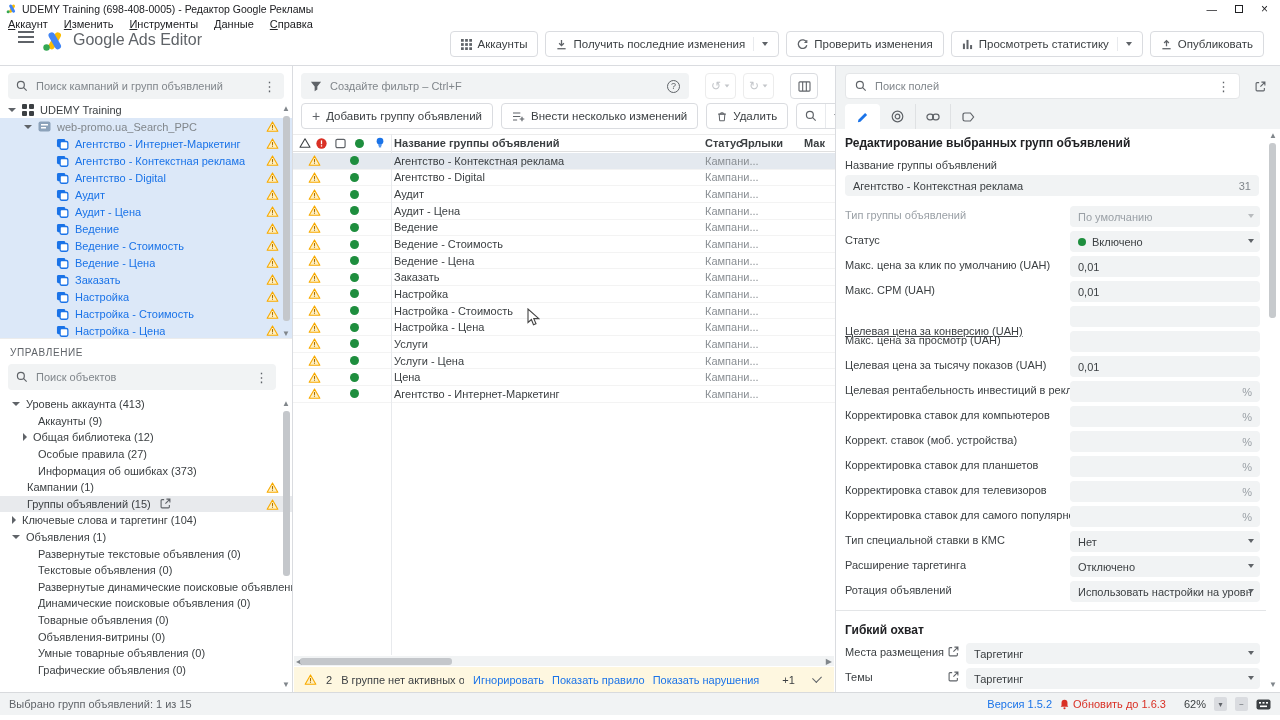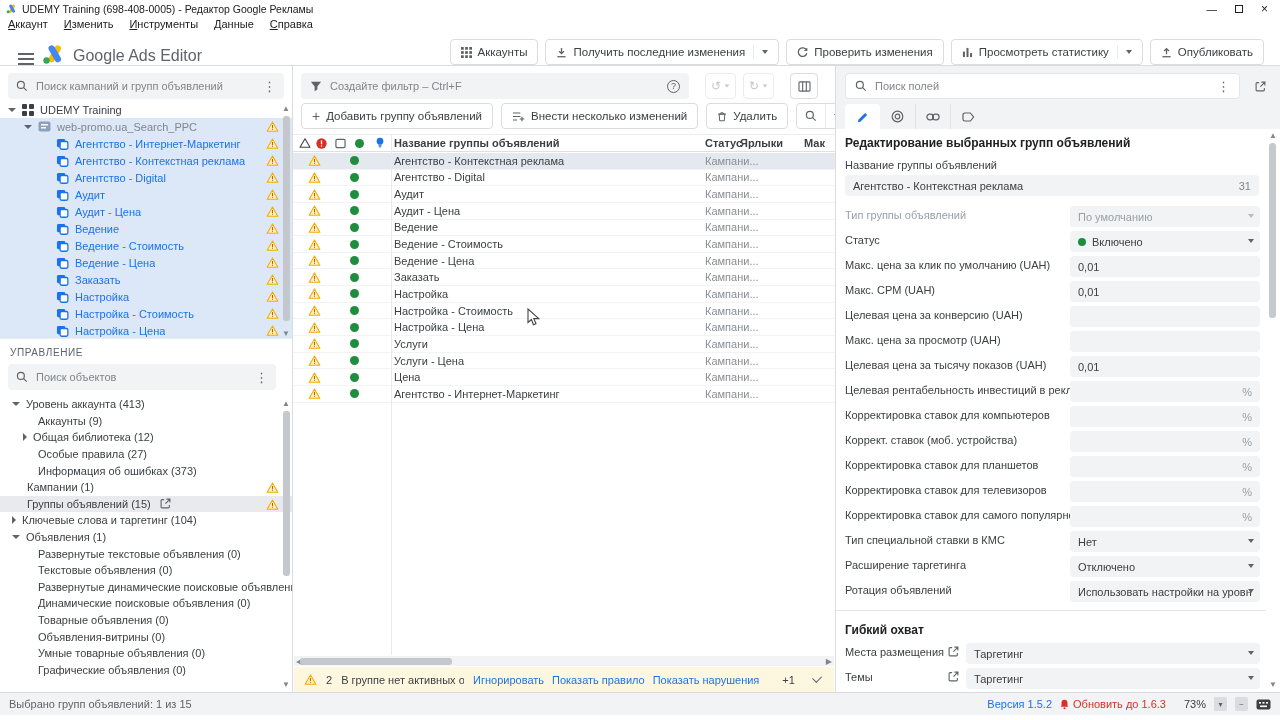--- a/index.html
+++ b/index.html
@@ -9,21 +9,21 @@
   .icn{display:inline-flex;align-items:center;justify-content:center;flex:none}
 
   
   .titlebar{height:16px;display:flex;align-items:center;gap:5px;padding:2px 6px 0 6px;font-size:10.5px;color:#202124}
   .twin{margin-left:auto;display:flex;gap:18px;align-items:center;padding-right:6px;color:#202124}
   .twin .wmax{width:8px;height:8px;border:1px solid #202124}
   .menubar{height:15px;display:flex;gap:16px;align-items:center;padding:0 8px;font-size:11px;color:#202124}
   .menu-item u{text-decoration:underline}
 
   
-  .appheader{height:35px;border-bottom:1px solid #dadce0;display:flex;align-items:flex-end;padding:0 10px}
+  .appheader{height:35px;border-bottom:1px solid #dadce0;display:flex;align-items:flex-start;padding:0 10px}
   .hamb{width:16px;height:12px;border-top:2px solid #5f6368;border-bottom:2px solid #5f6368;position:relative;margin:0 8px}
   .hamb:before{content:"";position:absolute;left:0;right:0;top:3px;height:2px;background:#5f6368}
   .brand{font-size:16px;color:#5f6368;margin-left:8px}
   .header-buttons{margin-left:auto;display:flex;gap:7px;padding-right:6px}
   .hbtn{display:flex;align-items:center;gap:6px;border:1px solid #dadce0;border-radius:4px;height:26px;padding:0 10px;font-size:11.5px;color:#3c4043;background:#fff;white-space:nowrap}
   .caret{width:0;height:0;border-left:3.5px solid transparent;border-right:3.5px solid transparent;border-top:4px solid #5f6368}
   .hbtn .sep{width:1px;height:14px;background:#e8eaed;margin:0 2px}
 
   
   .main{position:absolute;top:66px;left:0;width:1280px;height:626px;display:flex}
@@ -1008,21 +1008,21 @@
               <span class="caret"></span>
             </div>
             <span class="flabel" style="top: 130px;">Макс. цена за клик по умолчанию (UAH)</span>
             <div class="fctl" style="top: 127px;">
               <span class="val">0,01</span>
             </div>
             <span class="flabel" style="top: 155px;">Макс. CPM (UAH)</span>
             <div class="fctl" style="top: 152px;">
               <span class="val">0,01</span>
             </div>
-            <span class="flabel" style="top: 180px;">Целевая цена за конверсию (UAH)</span>
+            <span class="flabel" style="top: 196px; text-decoration: underline;">Целевая цена за конверсию (UAH)</span>
             <div class="fctl" style="top: 177px;">
               <span class="val"></span>
             </div>
             <span class="flabel" style="top: 205px;">Макс. цена за просмотр (UAH)</span>
             <div class="fctl" style="top: 202px;">
               <span class="val"></span>
             </div>
             <span class="flabel" style="top: 230px;">Целевая цена за тысячу показов (UAH)</span>
             <div class="fctl" style="top: 227px;">
               <span class="val">0,01</span>
@@ -1112,21 +1112,21 @@
       <span class="vlink">Версия 1.5.2</span>
       <span class="ulink">
         <span class="icn">
             <svg viewBox="0 0 10 12" width="9" height="11" fill="#d93025">
               <path d="M5 .8A3.3 3.3 0 0 0 1.7 4.1V7L.8 8.6h8.4L8.3 7V4.1A3.3 3.3 0 0 0 5 .8Z"></path>
               <circle cx="5" cy="10.2" r="1.2"></circle>
             </svg>
           </span>
         <span>Обновить до 1.6.3</span>
       </span>
-      <span class="zoomtxt">73%</span>
+      <span class="zoomtxt">62%</span>
       <span class="zctl">▾</span>
       <span class="zctl">−</span>
       <span class="icn">
           <svg viewBox="0 0 15 11" width="15" height="11">
             <rect x="0.5" y="0.5" width="14" height="10" rx="2" fill="#3c4043"></rect>
             <rect x="3" y="3" width="2" height="1.6" fill="#fff"></rect>
             <rect x="6.5" y="3" width="2" height="1.6" fill="#fff"></rect>
             <rect x="10" y="3" width="2" height="1.6" fill="#fff"></rect>
             <rect x="4" y="6.5" width="7" height="1.6" fill="#fff"></rect>
           </svg>

